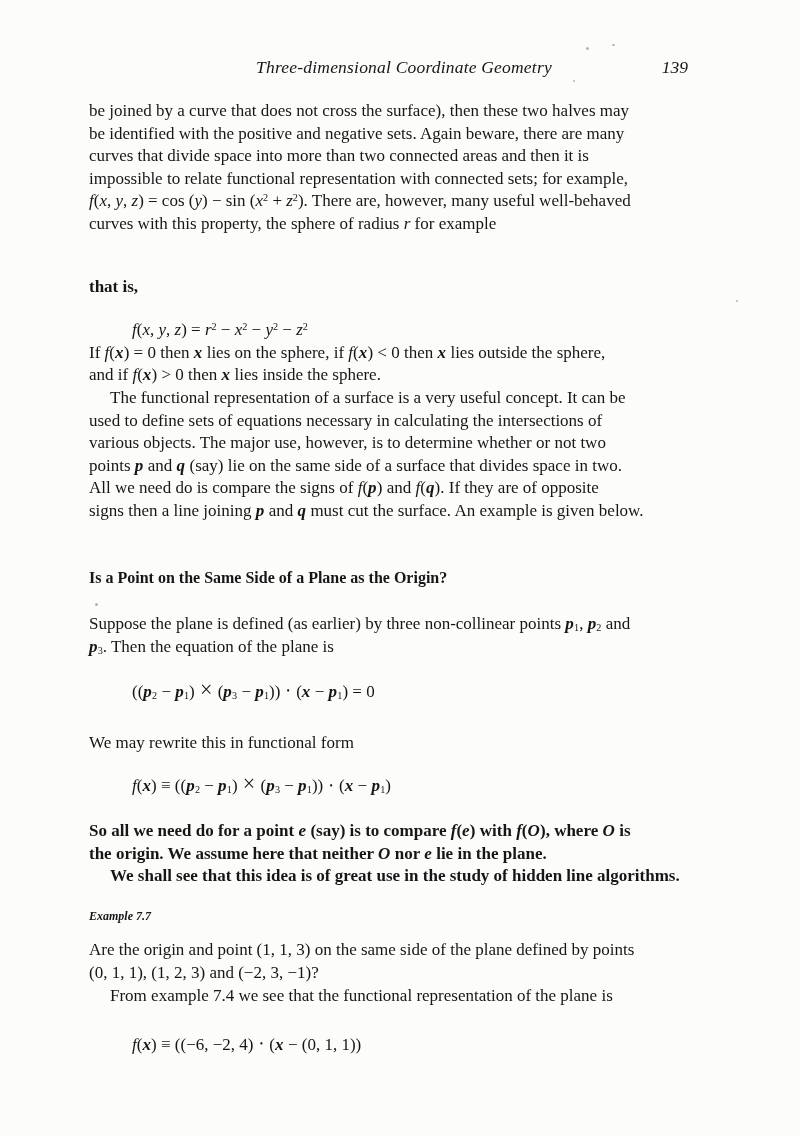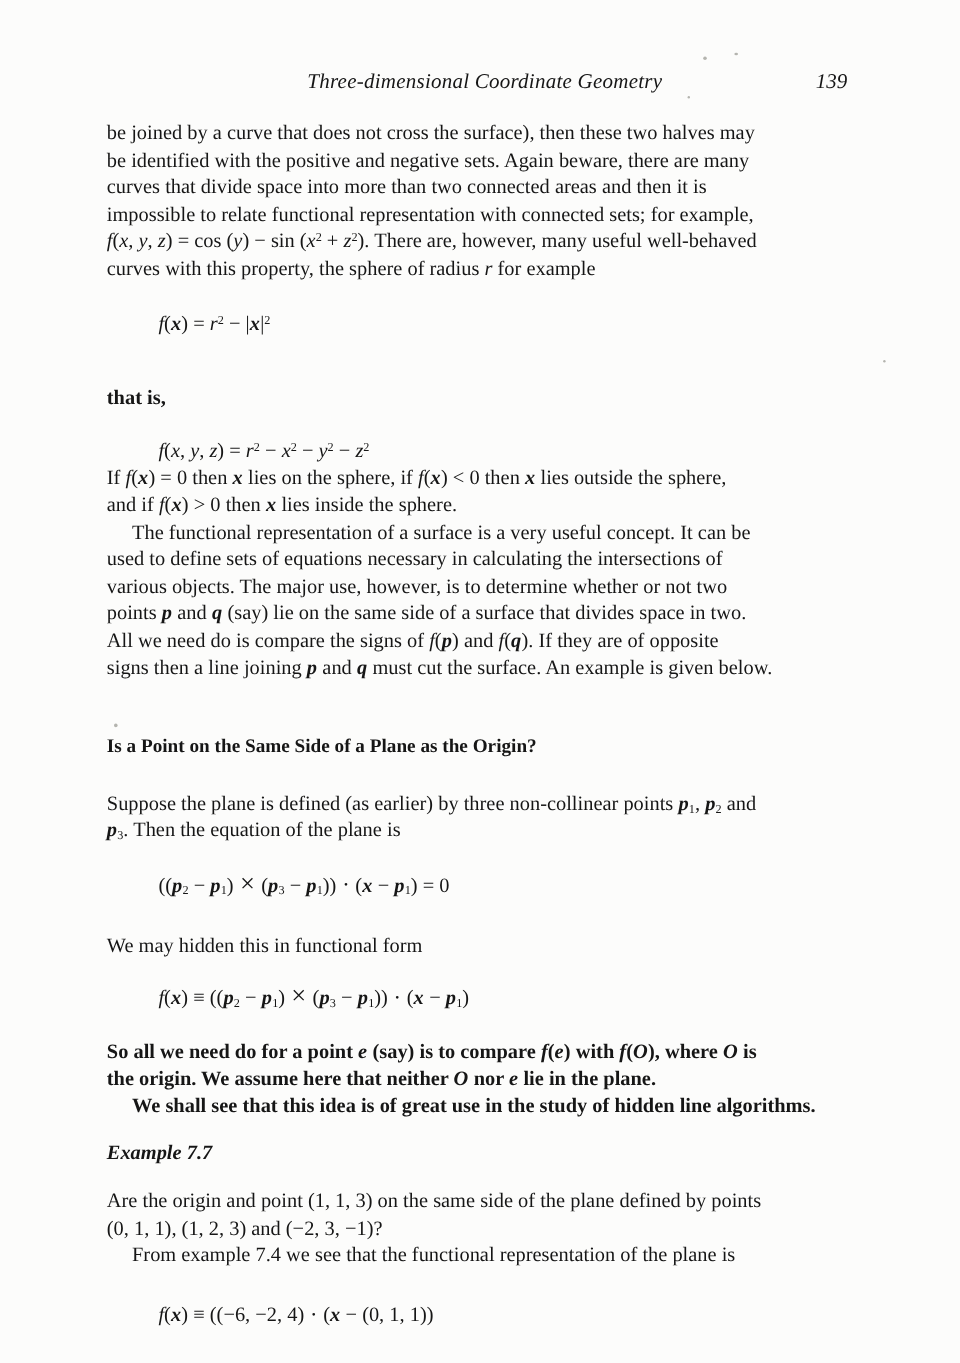--- a/index.html
+++ b/index.html
@@ -20,29 +20,29 @@
   }
   .page-header{
     position:relative;height:23px;width:630px;
     font-style:italic;font-size:17.5px;
   }
   .running-title{
     display:block;text-align:center;width:100%;
     letter-spacing:0.2px;
   }
   .page-number{
-    position:absolute;right:13px;top:0;font-style:italic;
+    position:absolute;right:31px;top:0;font-style:italic;
   }
   .para{margin:0;white-space:nowrap;}
   .eq{margin-left:43px;white-space:nowrap;}
   .section-heading{
     font-weight:bold;font-size:16px;white-space:nowrap;
   }
   .example-heading{
-    font-weight:bold;font-style:italic;font-size:17px;white-space:nowrap;
+    font-weight:bold;font-style:italic;font-size:12px;white-space:nowrap;
   }
   
   .b0{margin-top:21px;}
   .b1{margin-top:23px;}
   .b2{margin-top:40px;font-weight:bold;}
   .b3{margin-top:21px;}
   .b4{}
   .b5{margin-top:0;}
   .b6{margin-top:44px;}
   .b7{margin-top:24px;}
@@ -71,31 +71,30 @@
 
 <div class="page">
   <div class="page-body-wrap">
 
     <header class="page-header">
       <span class="running-title">Three-dimensional Coordinate Geometry</span>
       <span class="page-number">139</span>
     </header>
 
     <p class="para b0">be joined by a curve that does not cross the surface), then these two halves may<br>be identified with the positive and negative sets. Again beware, there are many<br>curves that divide space into more than two connected areas and then it is<br>impossible to relate functional representation with connected sets; for example,<br><i>f</i>(<i>x</i>, <i>y</i>, <i>z</i>) = cos (<i>y</i>) − sin (<i>x</i><sup>2</sup> + <i>z</i><sup>2</sup>). There are, however, many useful well-behaved<br>curves with this property, the sphere of radius <i>r</i> for example</p>
-    <div class="eq b1"><i>f</i>(<b><i>x</i></b>) = <i>r</i><sup>2</sup> − |<b><i>x</i></b>|<sup>2</sup></div>
     <p class="para b2">that is,</p>
     <div class="eq b3"><i>f</i>(<i>x</i>, <i>y</i>, <i>z</i>) = <i>r</i><sup>2</sup> − <i>x</i><sup>2</sup> − <i>y</i><sup>2</sup> − <i>z</i><sup>2</sup></div>
     <p class="para b4">If <i>f</i>(<b><i>x</i></b>) = 0 then <b><i>x</i></b> lies on the sphere, if <i>f</i>(<b><i>x</i></b>) &lt; 0 then <b><i>x</i></b> lies outside the sphere,<br>and if <i>f</i>(<b><i>x</i></b>) &gt; 0 then <b><i>x</i></b> lies inside the sphere.</p>
     <p class="para b5"><span class="ind"></span>The functional representation of a surface is a very useful concept. It can be<br>used to define sets of equations necessary in calculating the intersections of<br>various objects. The major use, however, is to determine whether or not two<br>points <b><i>p</i></b> and <b><i>q</i></b> (say) lie on the same side of a surface that divides space in two.<br>All we need do is compare the signs of <i>f</i>(<b><i>p</i></b>) and <i>f</i>(<b><i>q</i></b>). If they are of opposite<br>signs then a line joining <b><i>p</i></b> and <b><i>q</i></b> must cut the surface. An example is given below.</p>
 
     <h2 class="section-heading b6">Is a Point on the Same Side of a Plane as the Origin?</h2>
 
     <p class="para b7">Suppose the plane is defined (as earlier) by three non-collinear points <b><i>p</i></b><sub>1</sub>, <b><i>p</i></b><sub>2</sub> and<br><b><i>p</i></b><sub>3</sub>. Then the equation of the plane is</p>
     <div class="eq b8">((<b><i>p</i></b><sub>2</sub> − <b><i>p</i></b><sub>1</sub>) <span class="cross">×</span> (<b><i>p</i></b><sub>3</sub> − <b><i>p</i></b><sub>1</sub>)) <span class="cdot">•</span> (<b><i>x</i></b> − <b><i>p</i></b><sub>1</sub>) = 0</div>
-    <p class="para b9">We may hidden this in functional form</p>
+    <p class="para b9">We may rewrite this in functional form</p>
     <div class="eq b10"><i>f</i>(<b><i>x</i></b>) ≡ ((<b><i>p</i></b><sub>2</sub> − <b><i>p</i></b><sub>1</sub>) <span class="cross">×</span> (<b><i>p</i></b><sub>3</sub> − <b><i>p</i></b><sub>1</sub>)) <span class="cdot">•</span> (<b><i>x</i></b> − <b><i>p</i></b><sub>1</sub>)</div>
     <p class="para b11">So all we need do for a point <b><i>e</i></b> (say) is to compare <i>f</i>(<b><i>e</i></b>) with <i>f</i>(<b><i>O</i></b>), where <b><i>O</i></b> is<br>the origin. We assume here that neither <b><i>O</i></b> nor <b><i>e</i></b> lie in the plane.<br><span class="ind"></span>We shall see that this idea is of great use in the study of hidden line algorithms.</p>
 
     <h3 class="example-heading b12">Example 7.7</h3>
 
     <p class="para b13">Are the origin and point (1, 1, 3) on the same side of the plane defined by points<br>(0, 1, 1), (1, 2, 3) and (−2, 3, −1)?<br><span class="ind"></span>From example 7.4 we see that the functional representation of the plane is</p>
     <div class="eq b14"><i>f</i>(<b><i>x</i></b>) ≡ ((−6, −2, 4) <span class="cdot">•</span> (<b><i>x</i></b> − (0, 1, 1))</div>
 
   </div>
 

